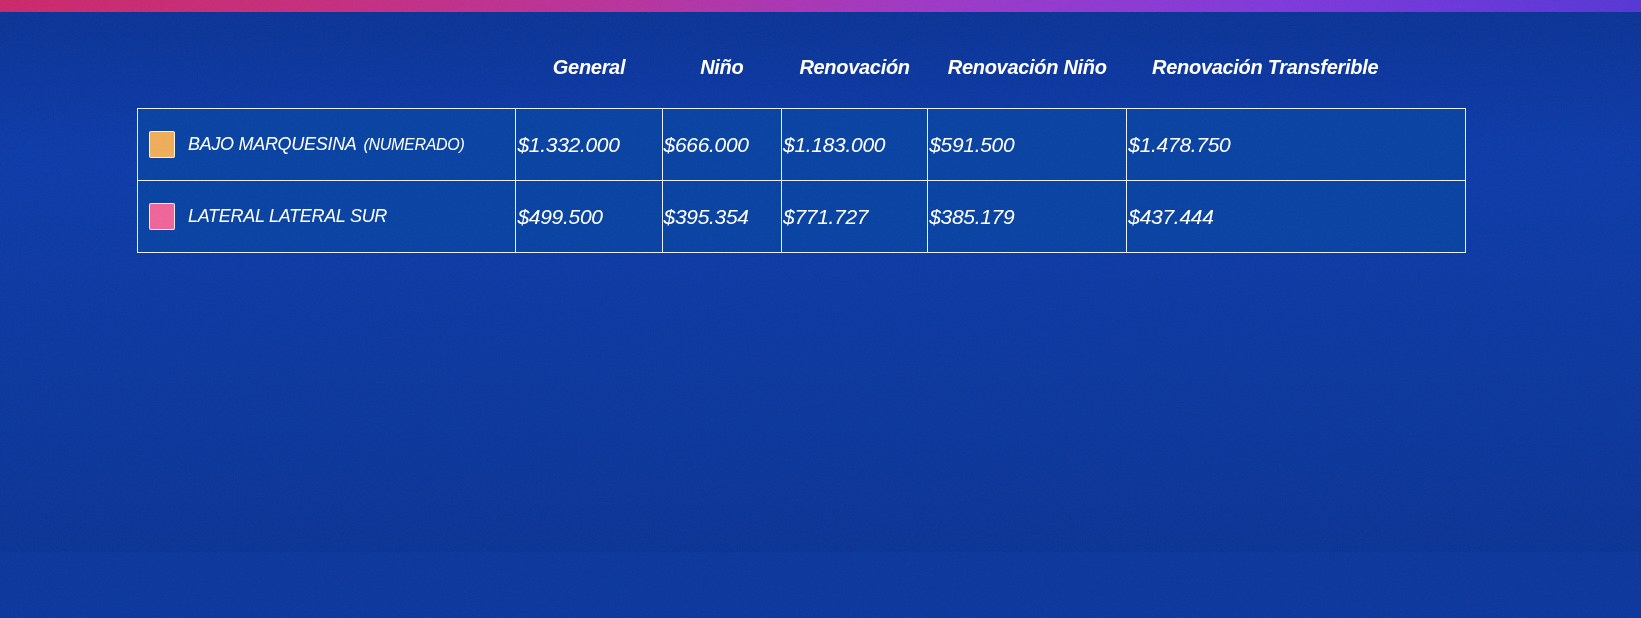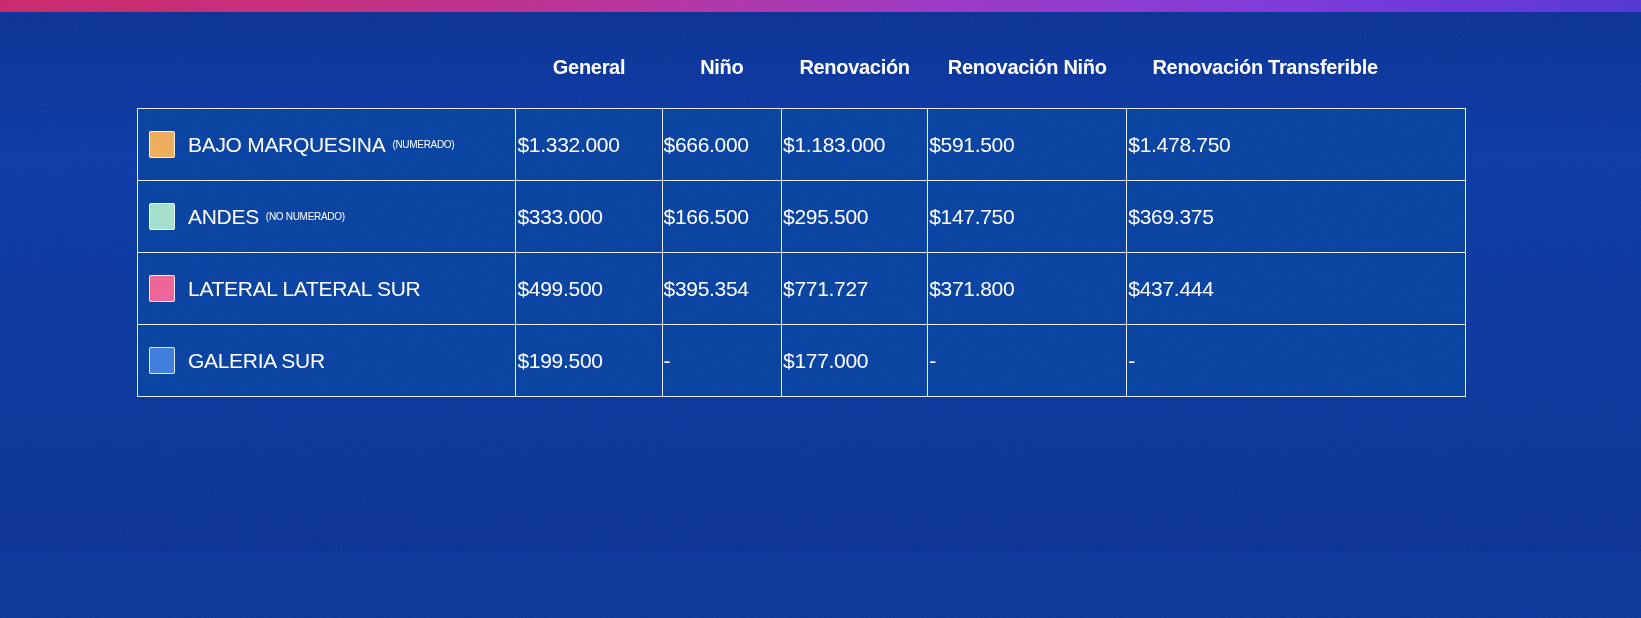--- a/index.html
+++ b/index.html
@@ -9,20 +9,21 @@
     height: 618px;
     overflow: hidden;
     font-family: "Liberation Sans", sans-serif;
     background: #0d3392;
   }
   .page {
     position: relative;
     width: 1641px;
     height: 552px;
     background: linear-gradient(180deg, #0c2f8a 0%, #0e37a0 28%, #0d3494 70%, #0c308c 100%);
+    font-style: italic;
   }
   .topbar {
     position: absolute;
     top: 0; left: 0;
     width: 1641px;
     height: 12px;
     background: linear-gradient(90deg, #c9255f 0%, #c42a70 18%, #b63093 38%, #9a35c2 58%, #7d35d5 78%, #6233d4 92%, #5433cf 100%);
   }
   .noise-overlay {
     position: absolute;
@@ -70,25 +71,25 @@
   .swatch {
     display: inline-block;
     width: 24px;
     height: 25px;
     border: 1px solid rgba(255,255,255,0.85);
     border-radius: 2px;
     vertical-align: middle;
     margin-right: 13px;
   }
   .cat-name {
-    font-size: 21px;
+    font-size: 18px;
     vertical-align: middle;
   }
   .cat-qualifier {
-    font-size: 10px;
+    font-size: 16px;
     vertical-align: middle;
     margin-left: 7px;
   }
 </style>
 </head>
 <body>
 
 <div class="page">
 
   <div class="topbar"></div>
@@ -120,53 +121,33 @@
         </td>
         <td>$1.332.000</td>
         <td>$666.000</td>
         <td>$1.183.000</td>
         <td>$591.500</td>
         <td class="col-transferible">$1.478.750</td>
       </tr>
 
 
 
-      <tr>
-        <td class="cell-label">
-          <span class="swatch" style="background-color: rgb(163, 222, 201);"></span><span class="cat-name">ANDES</span><span class="cat-qualifier">(NO NUMERADO)</span>
-        </td>
-        <td>$333.000</td>
-        <td>$166.500</td>
-        <td>$295.500</td>
-        <td>$147.750</td>
-        <td class="col-transferible">$369.375</td>
-      </tr>
 
       <tr>
         <td class="cell-label">
           <span class="swatch" style="background-color: rgb(238, 96, 144);"></span><span class="cat-name">LATERAL LATERAL SUR</span><span class="cat-qualifier"></span>
         </td>
         <td>$499.500</td>
         <td>$395.354</td>
         <td>$771.727</td>
-        <td>$371.800</td>
+        <td>$385.179</td>
         <td class="col-transferible">$437.444</td>
       </tr>
 
 
-      <tr>
-        <td class="cell-label">
-          <span class="swatch" style="background-color: rgb(61, 122, 218);"></span><span class="cat-name">GALERIA SUR</span><span class="cat-qualifier"></span>
-        </td>
-        <td>$199.500</td>
-        <td>-</td>
-        <td>$177.000</td>
-        <td>-</td>
-        <td class="col-transferible">-</td>
-      </tr>
 
     </tbody>
   </table>
 
   <svg class="noise-overlay" width="1641" height="618" aria-hidden="true">
     <filter id="grain">
       <feTurbulence type="fractalNoise" baseFrequency="0.75" numOctaves="2" stitchTiles="stitch"></feTurbulence>
       <feColorMatrix type="matrix" values="0 0 0 0 0.35  0 0 0 0 0.45  0 0 0 0 0.85  0 0 0 0.9 0"></feColorMatrix>
     </filter>
     <rect width="1641" height="618" filter="url(#grain)"></rect>

